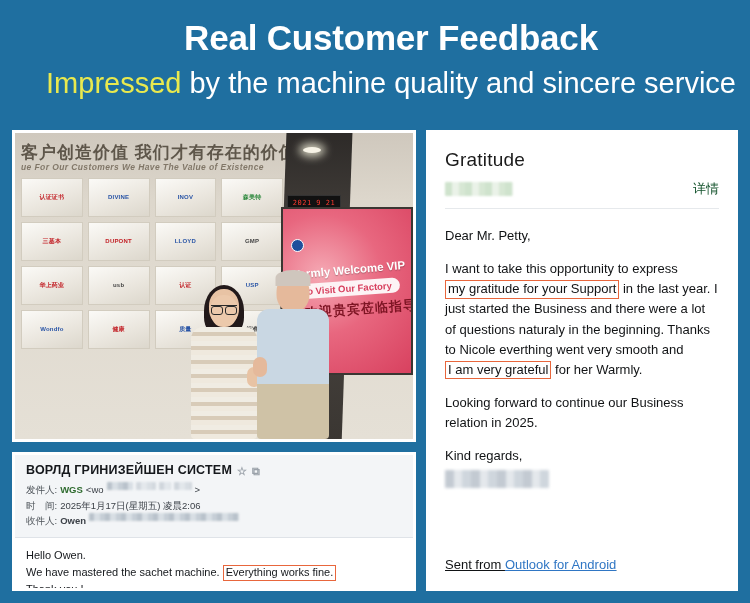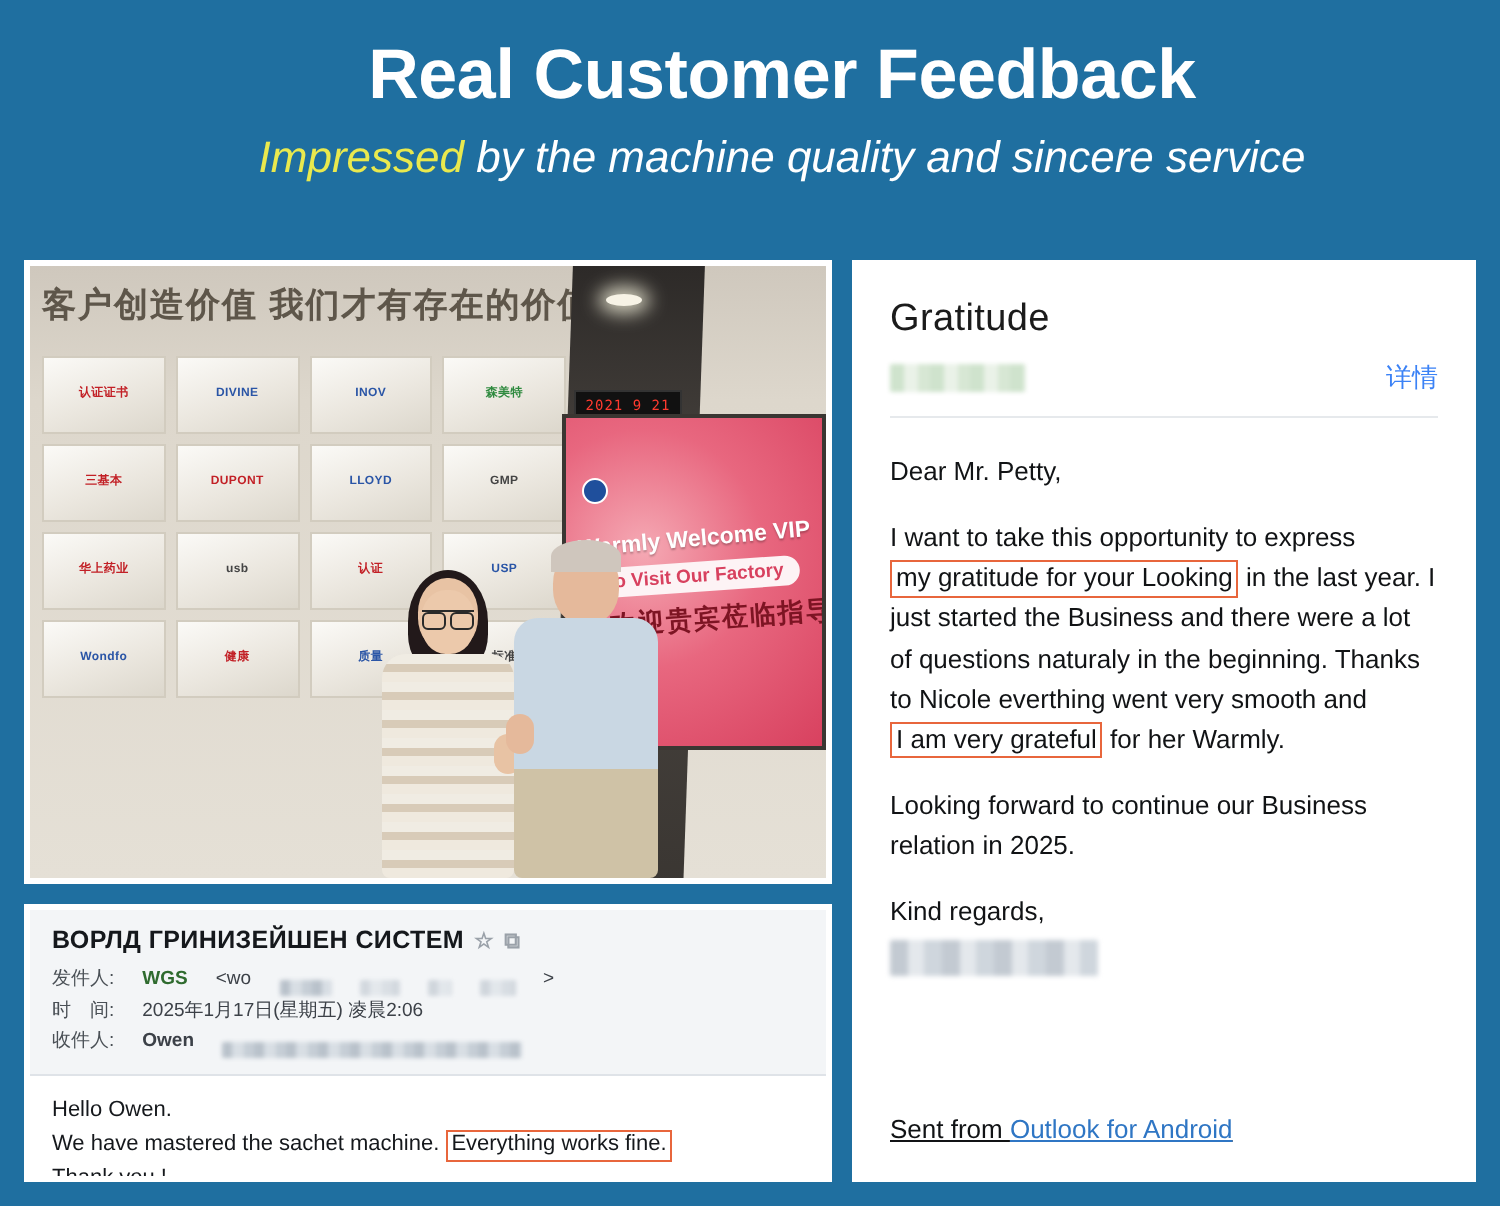--- a/index.html
+++ b/index.html
@@ -27,24 +27,23 @@
   }
   .headline {
     font-size: 35px;
     font-weight: bold;
     color: #ffffff;
     letter-spacing: -0.2px;
     line-height: 1.15;
   }
   .subheadline {
     margin-top: 8px;
-    font-size: 22px;
+    font-size: 29px;
     color: #ffffff;
     line-height: 1.2;
-    font-style: italic;
   }
   .subheadline .hl {
     color: #e9e94e;
   }
 
   
   .content {
     position: absolute;
     left: 12px;
     top: 130px;
@@ -308,21 +307,21 @@
     color: #9aa1a9;
     font-size: 11px;
     line-height: 1;
   }
   .meta {
     margin-top: 5px;
     font-size: 9.5px;
     color: #3c4148;
     line-height: 1.65;
   }
-  .meta-row { display: flex; align-items: flex-end; gap: 14px; white-space: nowrap; }
+  .meta-row { display: flex; align-items: flex-start; gap: 3px; white-space: nowrap; }
   .meta-key { color: #4a5056; }
   .meta-strong { font-weight: bold; color: #2f6b2f; }
   .blur {
     display: inline-block;
     height: 8px;
     border-radius: 1px;
     background:
       repeating-linear-gradient(90deg,#b9c2cb 0 5px,#d8dee4 5px 11px,#c6ced6 11px 16px);
     filter: blur(1.1px);
     vertical-align: middle;
@@ -361,21 +360,21 @@
   .mail-en-senderrow {
     margin-top: 9px;
     display: flex;
     align-items: center;
     justify-content: space-between;
     padding-bottom: 10px;
     border-bottom: 1px solid #e6e9ec;
   }
   .details-link {
     font-size: 13px;
-    color: #3b82f6;
+    color: #14532d;
   }
   .mail-en-body {
     margin-top: 17px;
     font-size: 13px;
     color: #111315;
     line-height: 1.55;
     flex: 1;
   }
   .mail-en-body p { margin-bottom: 13px; }
   .mail-en-footer {
@@ -413,20 +412,21 @@
   </div>
 
   <div class="content">
 
     <div class="col-left">
 
       <div class="card photo-card">
         <div class="photo">
 
           <div class="wall-cn">客户创造价值  我们才有存在的价值</div>
+          <div class="wall-en">ue For Our Customers  We Have The Value of Existence</div>
 
           <div class="plaques">
             <div class="plaque red">认证证书</div>
             <div class="plaque">DIVINE</div>
             <div class="plaque">INOV</div>
             <div class="plaque green">森美特</div>
             <div class="plaque red">三基本</div>
             <div class="plaque red">DUPONT</div>
             <div class="plaque">LLOYD</div>
             <div class="plaque dark">GMP</div>
@@ -518,21 +518,21 @@
         <div class="mail-en-subject">Gratitude</div>
 
         <div class="mail-en-senderrow">
           <span class="blur blur-green" style="width:68px;height:14px"></span>
           <span class="details-link">详情</span>
         </div>
 
         <div class="mail-en-body">
           <p>Dear Mr. Petty,</p>
           <p>
-            <span>I want to take this opportunity to express </span><span class="hl-box">my gratitude for your Looking</span><span> in the last year. I just started the Business and there were a lot of questions naturaly in the beginning. Thanks to Nicole everthing went very smooth and </span><span class="hl-box">I am very grateful</span><span> for her Warmly.</span>
+            <span>I want to take this opportunity to express </span><span class="hl-box">my gratitude for your Support</span><span> in the last year. I just started the Business and there were a lot of questions naturaly in the beginning. Thanks to Nicole everthing went very smooth and </span><span class="hl-box">I am very grateful</span><span> for her Warmly.</span>
           </p>
           <p>Looking forward to continue our Business relation in 2025.</p>
           <p>
             <span>Kind regards,</span>
             <span class="sig-blur"></span>
           </p>
         </div>
 
         <div class="mail-en-footer">
           <span>Sent from </span><a href="#">Outlook for Android</a>

